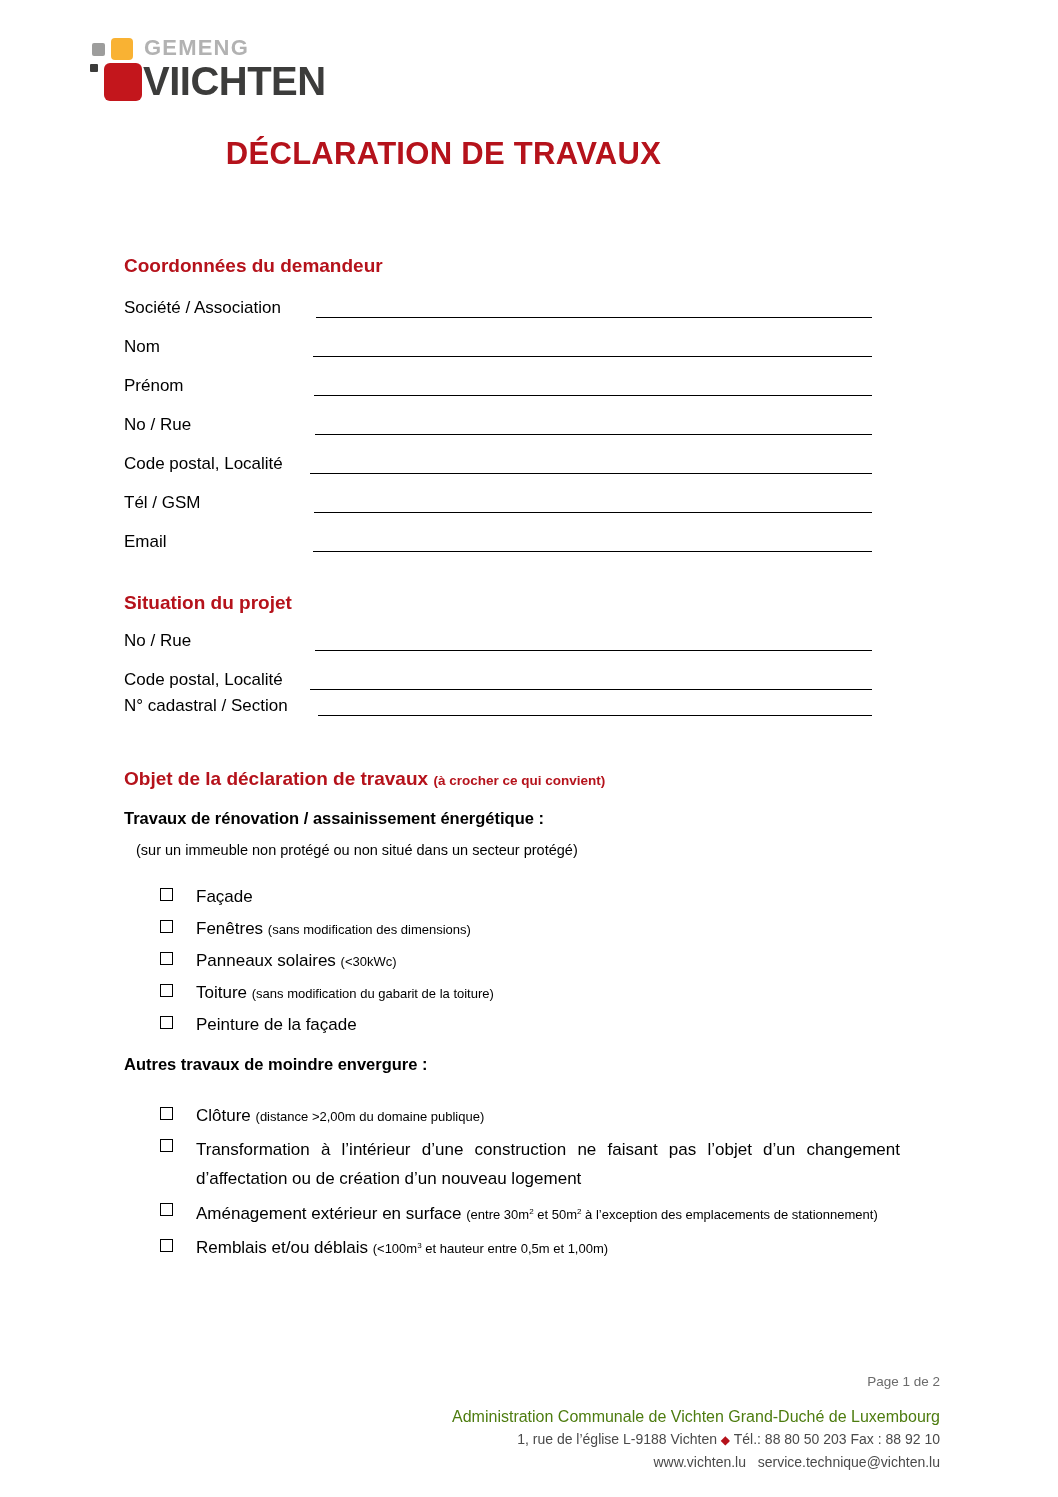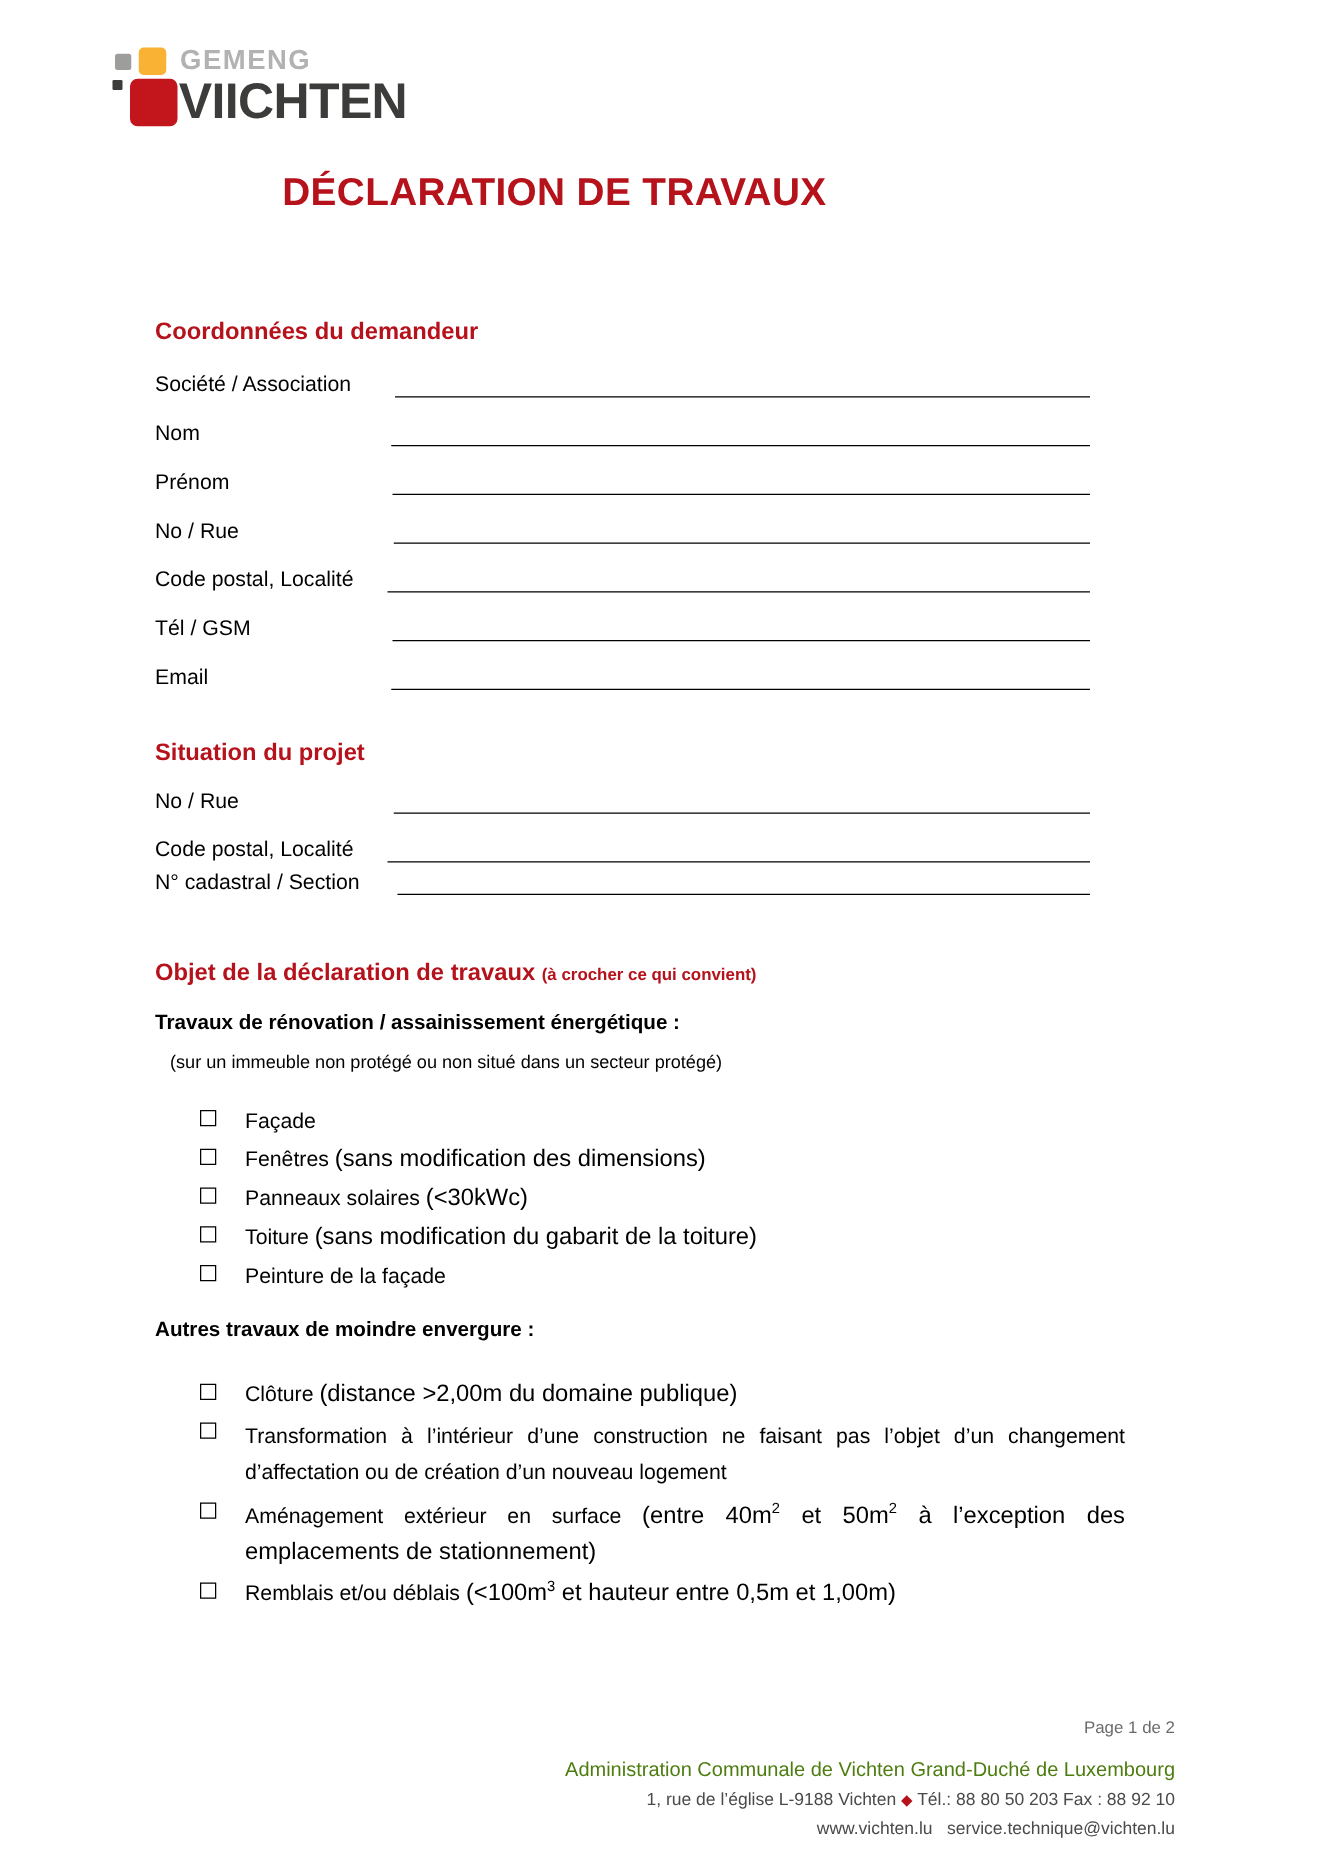--- a/index.html
+++ b/index.html
@@ -162,21 +162,21 @@
     background: #fff;
   }
   .cktext {
     display: block;
     margin-left: 36px;
     font-size: 17px;
     line-height: 25px;
     color: #000;
   }
   .cktext .note {
-    font-size: 19px;
+    font-size: 13px;
   }
   .cktext.just {
     text-align: justify;
     line-height: 29px;
   }
   sup {
     font-size: 0.62em;
     vertical-align: super;
     line-height: 0;
   }
@@ -348,21 +348,21 @@
 
     <div class="ckitem">
       <span class="ckbox"></span>
       <span class="cktext just">Transformation à l’intérieur d’une construction ne faisant pas l’objet d’un changement d’affectation ou de création d’un nouveau logement</span>
     </div>
 
     <div class="ckitem">
       <span class="ckbox"></span>
       <span class="cktext just">
         <span>Aménagement extérieur en surface</span>
-        <span class="note"><span>(entre 40m</span><sup>2</sup><span> et 50m</span><sup>2</sup><span> à l’exception des emplacements de stationnement)</span></span>
+        <span class="note"><span>(entre 30m</span><sup>2</sup><span> et 50m</span><sup>2</sup><span> à l’exception des emplacements de stationnement)</span></span>
       </span>
     </div>
 
     <div class="ckitem">
       <span class="ckbox"></span>
       <span class="cktext">
         <span>Remblais et/ou déblais</span>
         <span class="note"><span>(&lt;100m</span><sup>3</sup><span> et hauteur entre 0,5m et 1,00m)</span></span>
       </span>
     </div>

